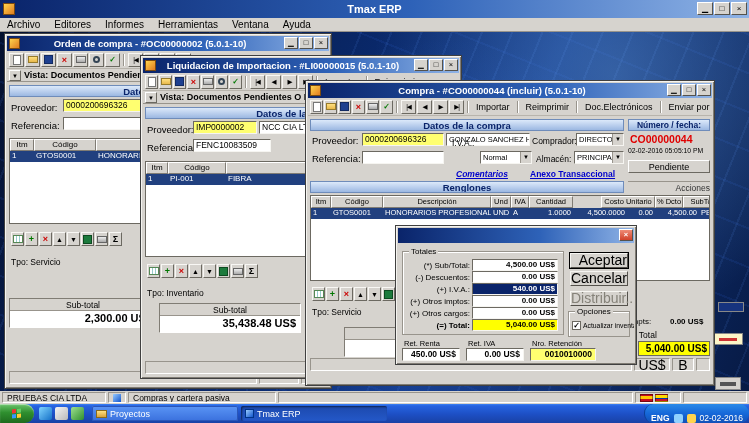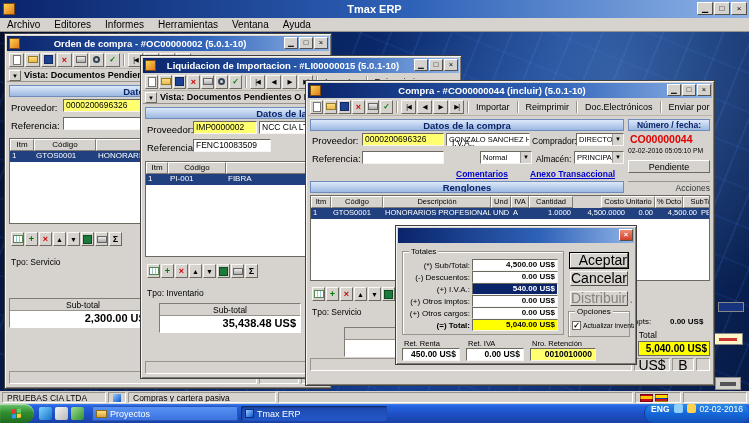--- a/index.html
+++ b/index.html
@@ -42,21 +42,21 @@
   .winflag { width:10px; height:10px; display:grid; grid-template-columns:4px 4px; grid-template-rows:4px 4px; gap:1px; transform:skewY(-6deg); }
   .winflag i { display:block; } .wf1{background:#e33;} .wf2{background:#6c6;} .wf3{background:#39f;} .wf4{background:#fc3;}
   .ql { display:flex; gap:3px; padding:0 5px; align-items:center; }
   .qlicon { width:13px; height:13px; border-radius:2px; }
   .taskbtn { width:146px; height:15px; margin-left:3px; border-radius:2px; color:#fff; font-size:9px;
     display:flex; align-items:center; gap:3px; padding:0 4px;
     background:linear-gradient(180deg,#5a95f5,#3a70dd); box-shadow:inset 0 0 0 1px #2a56b8; }
   .taskbtn.active { background:linear-gradient(180deg,#1c49ad,#2458c8); box-shadow:inset 1px 1px 2px rgba(0,0,0,.55); }
   .fico { width:11px; height:8px; background:linear-gradient(#ffe080,#d9a33c); border:1px solid #8a6a1c; }
   .aico { width:9px; height:9px; background:linear-gradient(135deg,#9cf,#15c); border:1px solid #038; }
-  .tray { margin-left:auto; height:19px; border-left:1px solid #0b3f98; display:flex; align-items:flex-start; gap:4px; padding:0 6px;
+  .tray { margin-left:auto; height:19px; border-left:1px solid #0b3f98; display:flex; align-items:flex-end; gap:4px; padding:0 6px;
     color:#fff; font-size:8.5px; background:linear-gradient(180deg,#2a8ae8,#1668d9 50%,#1250b8);border-radius:9px; }
   .trayico { width:9px; height:9px; border-radius:2px; }
   
   .win { position:absolute; background:#d6d3ce; border:1px solid #404040;
     box-shadow: inset 1px 1px 0 #f4f3ef, inset -1px -1px 0 #807c74; padding:2px; display:flex; flex-direction:column; }
   .ctitle { height:15px; flex:0 0 auto; background:linear-gradient(90deg,#0a246a,#2e62b8 60%,#8fb3e6); position:relative; display:flex; align-items:center; color:#fff; }
   .ctitle .t { position:absolute; left:16px; right:52px; text-align:center; font-weight:bold; font-size:9.5px; white-space:nowrap; overflow:hidden; }
   .wicon { width:11px; height:11px; margin-left:2px; background:linear-gradient(135deg,#ffd34d,#e07b1f); border:1px solid #7a4a10; z-index:1; }
   .cbtns { position:absolute; right:1px; top:1px; display:flex; }
   .cbtn { width:14px; height:12px; margin-left:1px; background:#d6d3ce; border:1px solid; border-color:#fff #55524c #55524c #fff; font-size:7.5px; line-height:10px; text-align:center; color:#000; }
@@ -427,21 +427,21 @@
         <div class="dd" style="left:172px; top:35px; width:52px;">
           <span class="dv">Normal</span>
             <span class="da">▼</span>
         </div>
         <span class="lbl s" style="left:228px; top:38px;">Almacén:</span>
         <div class="dd" style="left:266px; top:35px; width:50px;">
           <span class="dv">PRINCIPAL</span>
             <span class="da">▼</span>
         </div>
 
-        <span class="link" style="left:148px; top:53px;">Comentarios</span>
+        <span class="link" style="left:148px; top:53px;font-style:italic;">Comentarios</span>
         <span class="link" style="left:222px; top:53px;">Anexo Transaccional</span>
 
         <span class="lbl red" style="left:322px; top:17px; font-weight:bold; font-size:10.5px;">CO00000044</span>
         <span class="lbl" style="left:320px; top:31px; font-size:6.8px; width:84px;">02-02-2016 05:05:10 PM</span>
         <div class="raisedbox" style="left:320px; top:44px; width:82px; height:13px;">Pendiente</div>
         <span class="lbl s" style="left:320px; top:65px; width:82px; text-align:right; border-top:1px solid #98948c; padding-top:1px; color:#333;">Acciones</span>
 
         <div class="band" style="left:2px; top:65px; width:314px;">Renglones</div>
         <div class="grid" style="left:2px; top:79px; width:400px; height:86px;">
           <div class="ghead" style="font-size:7.5px;">

